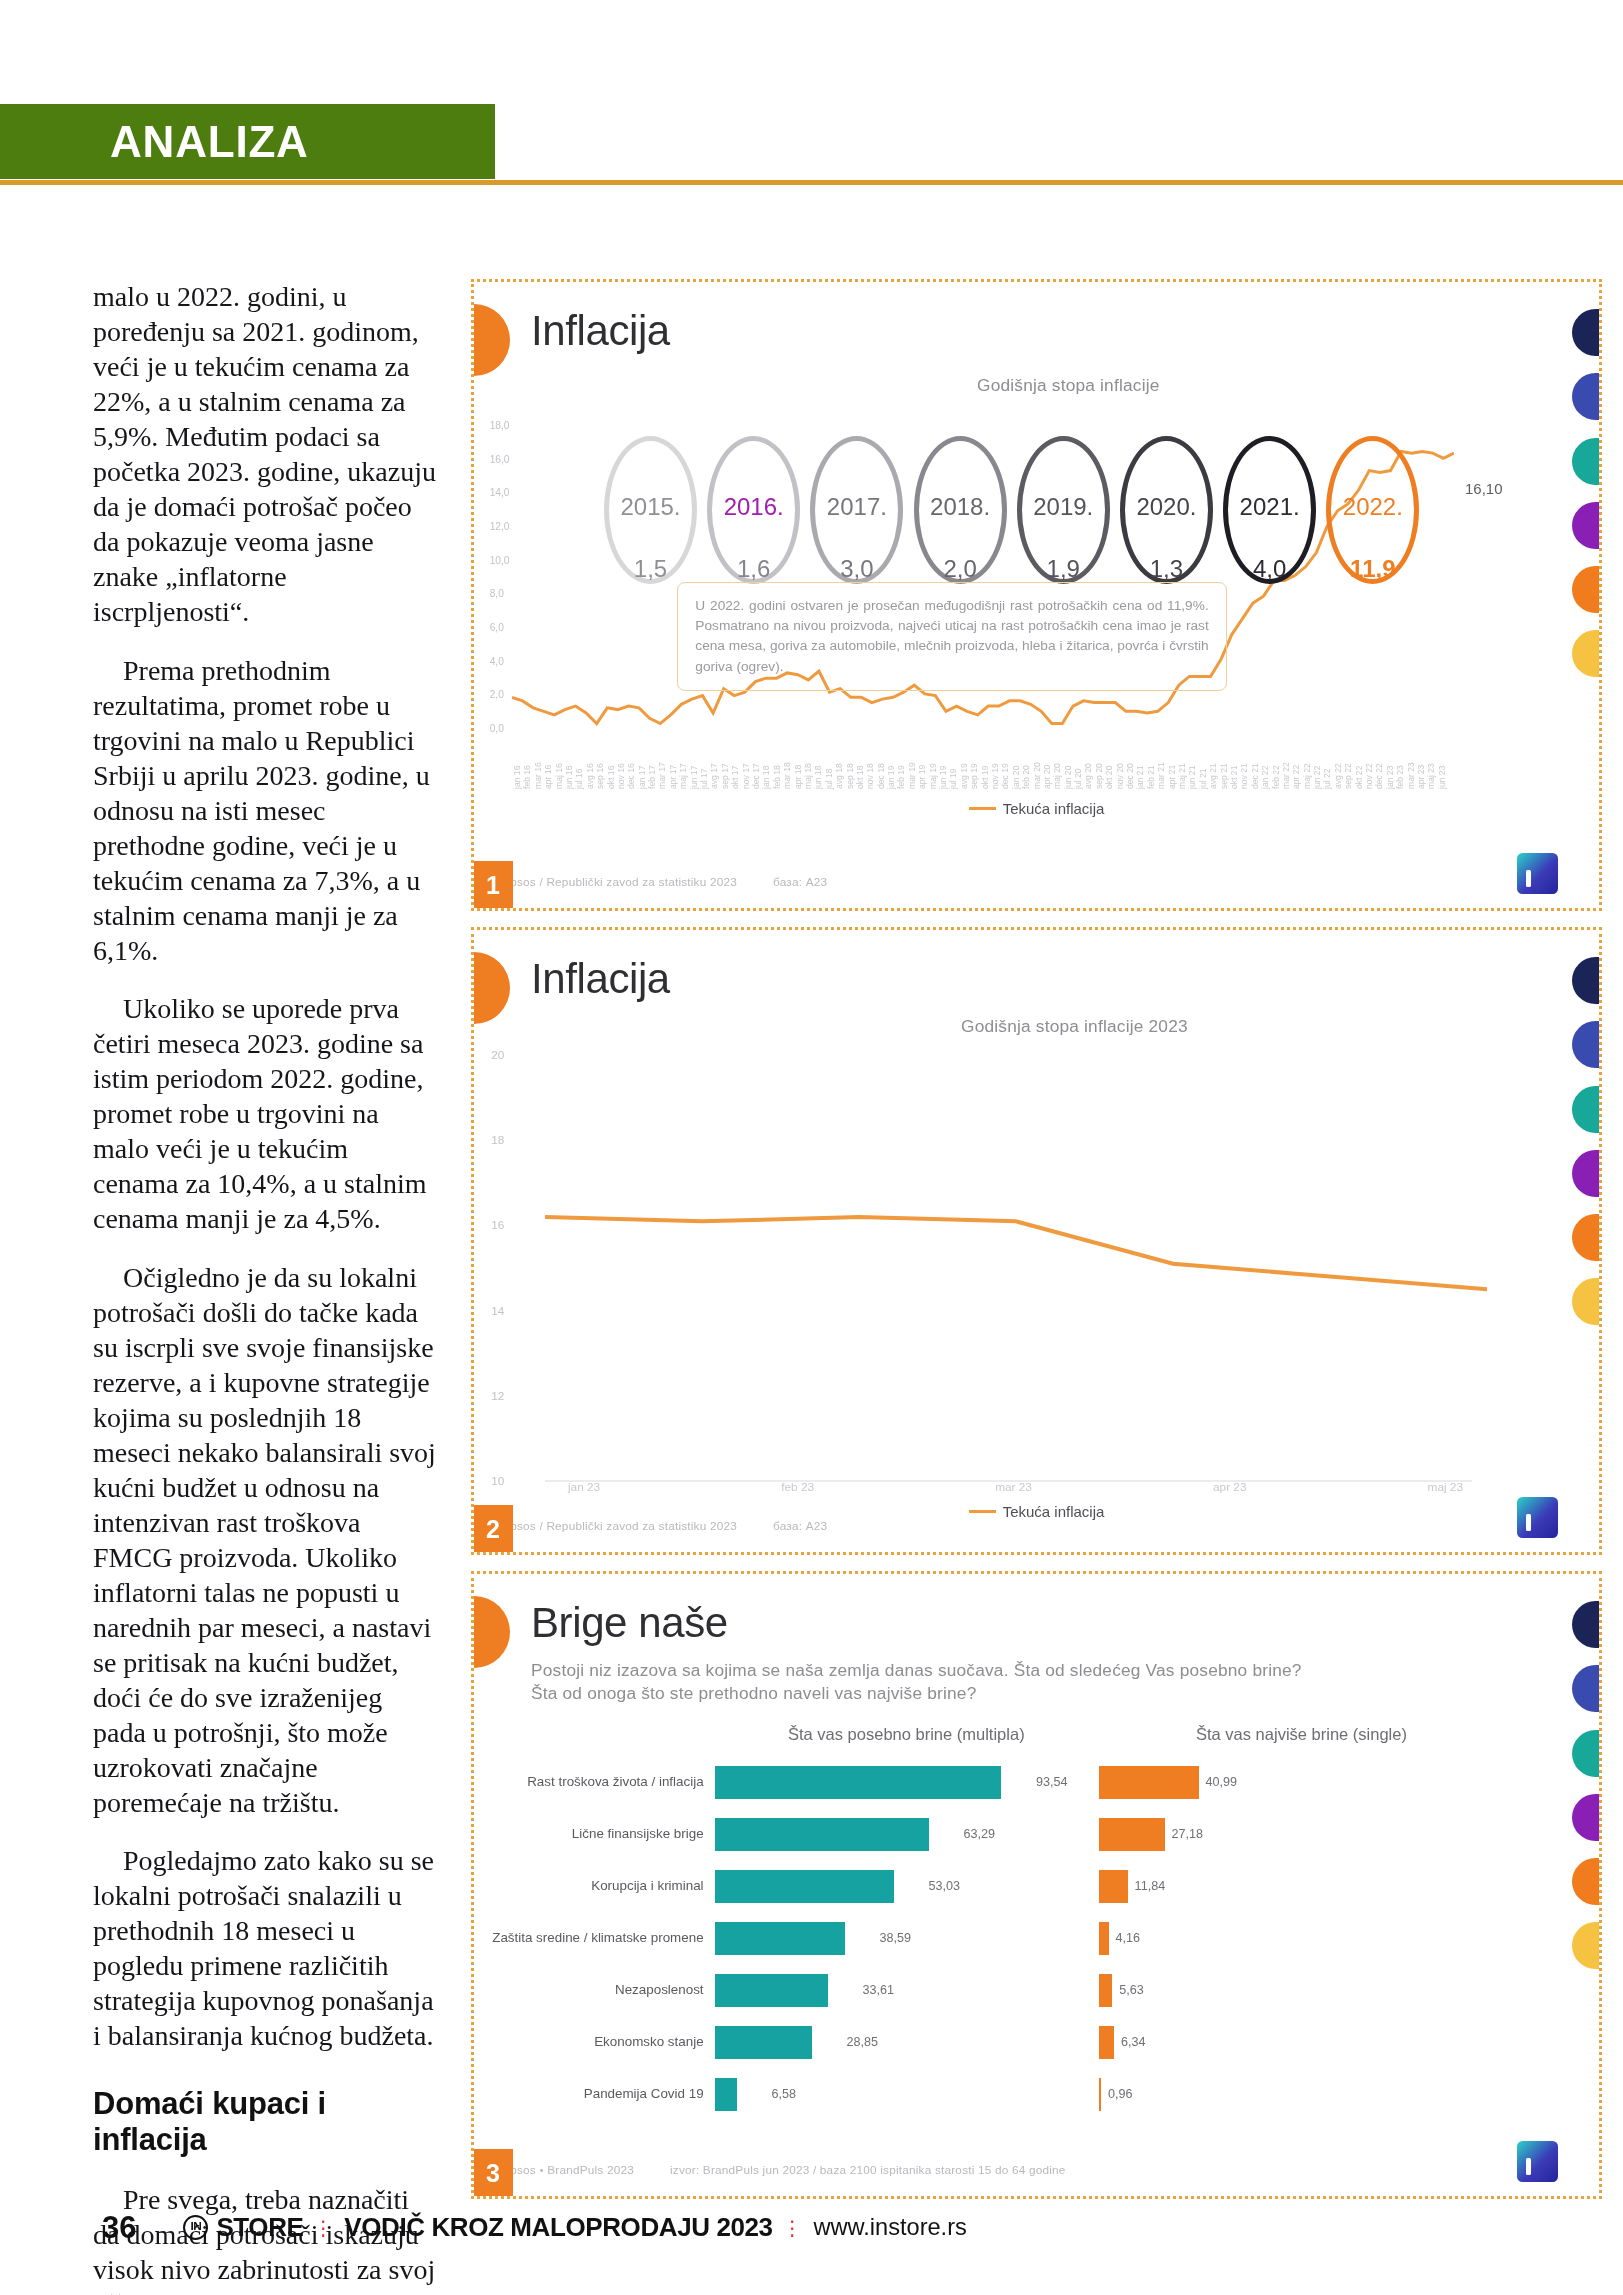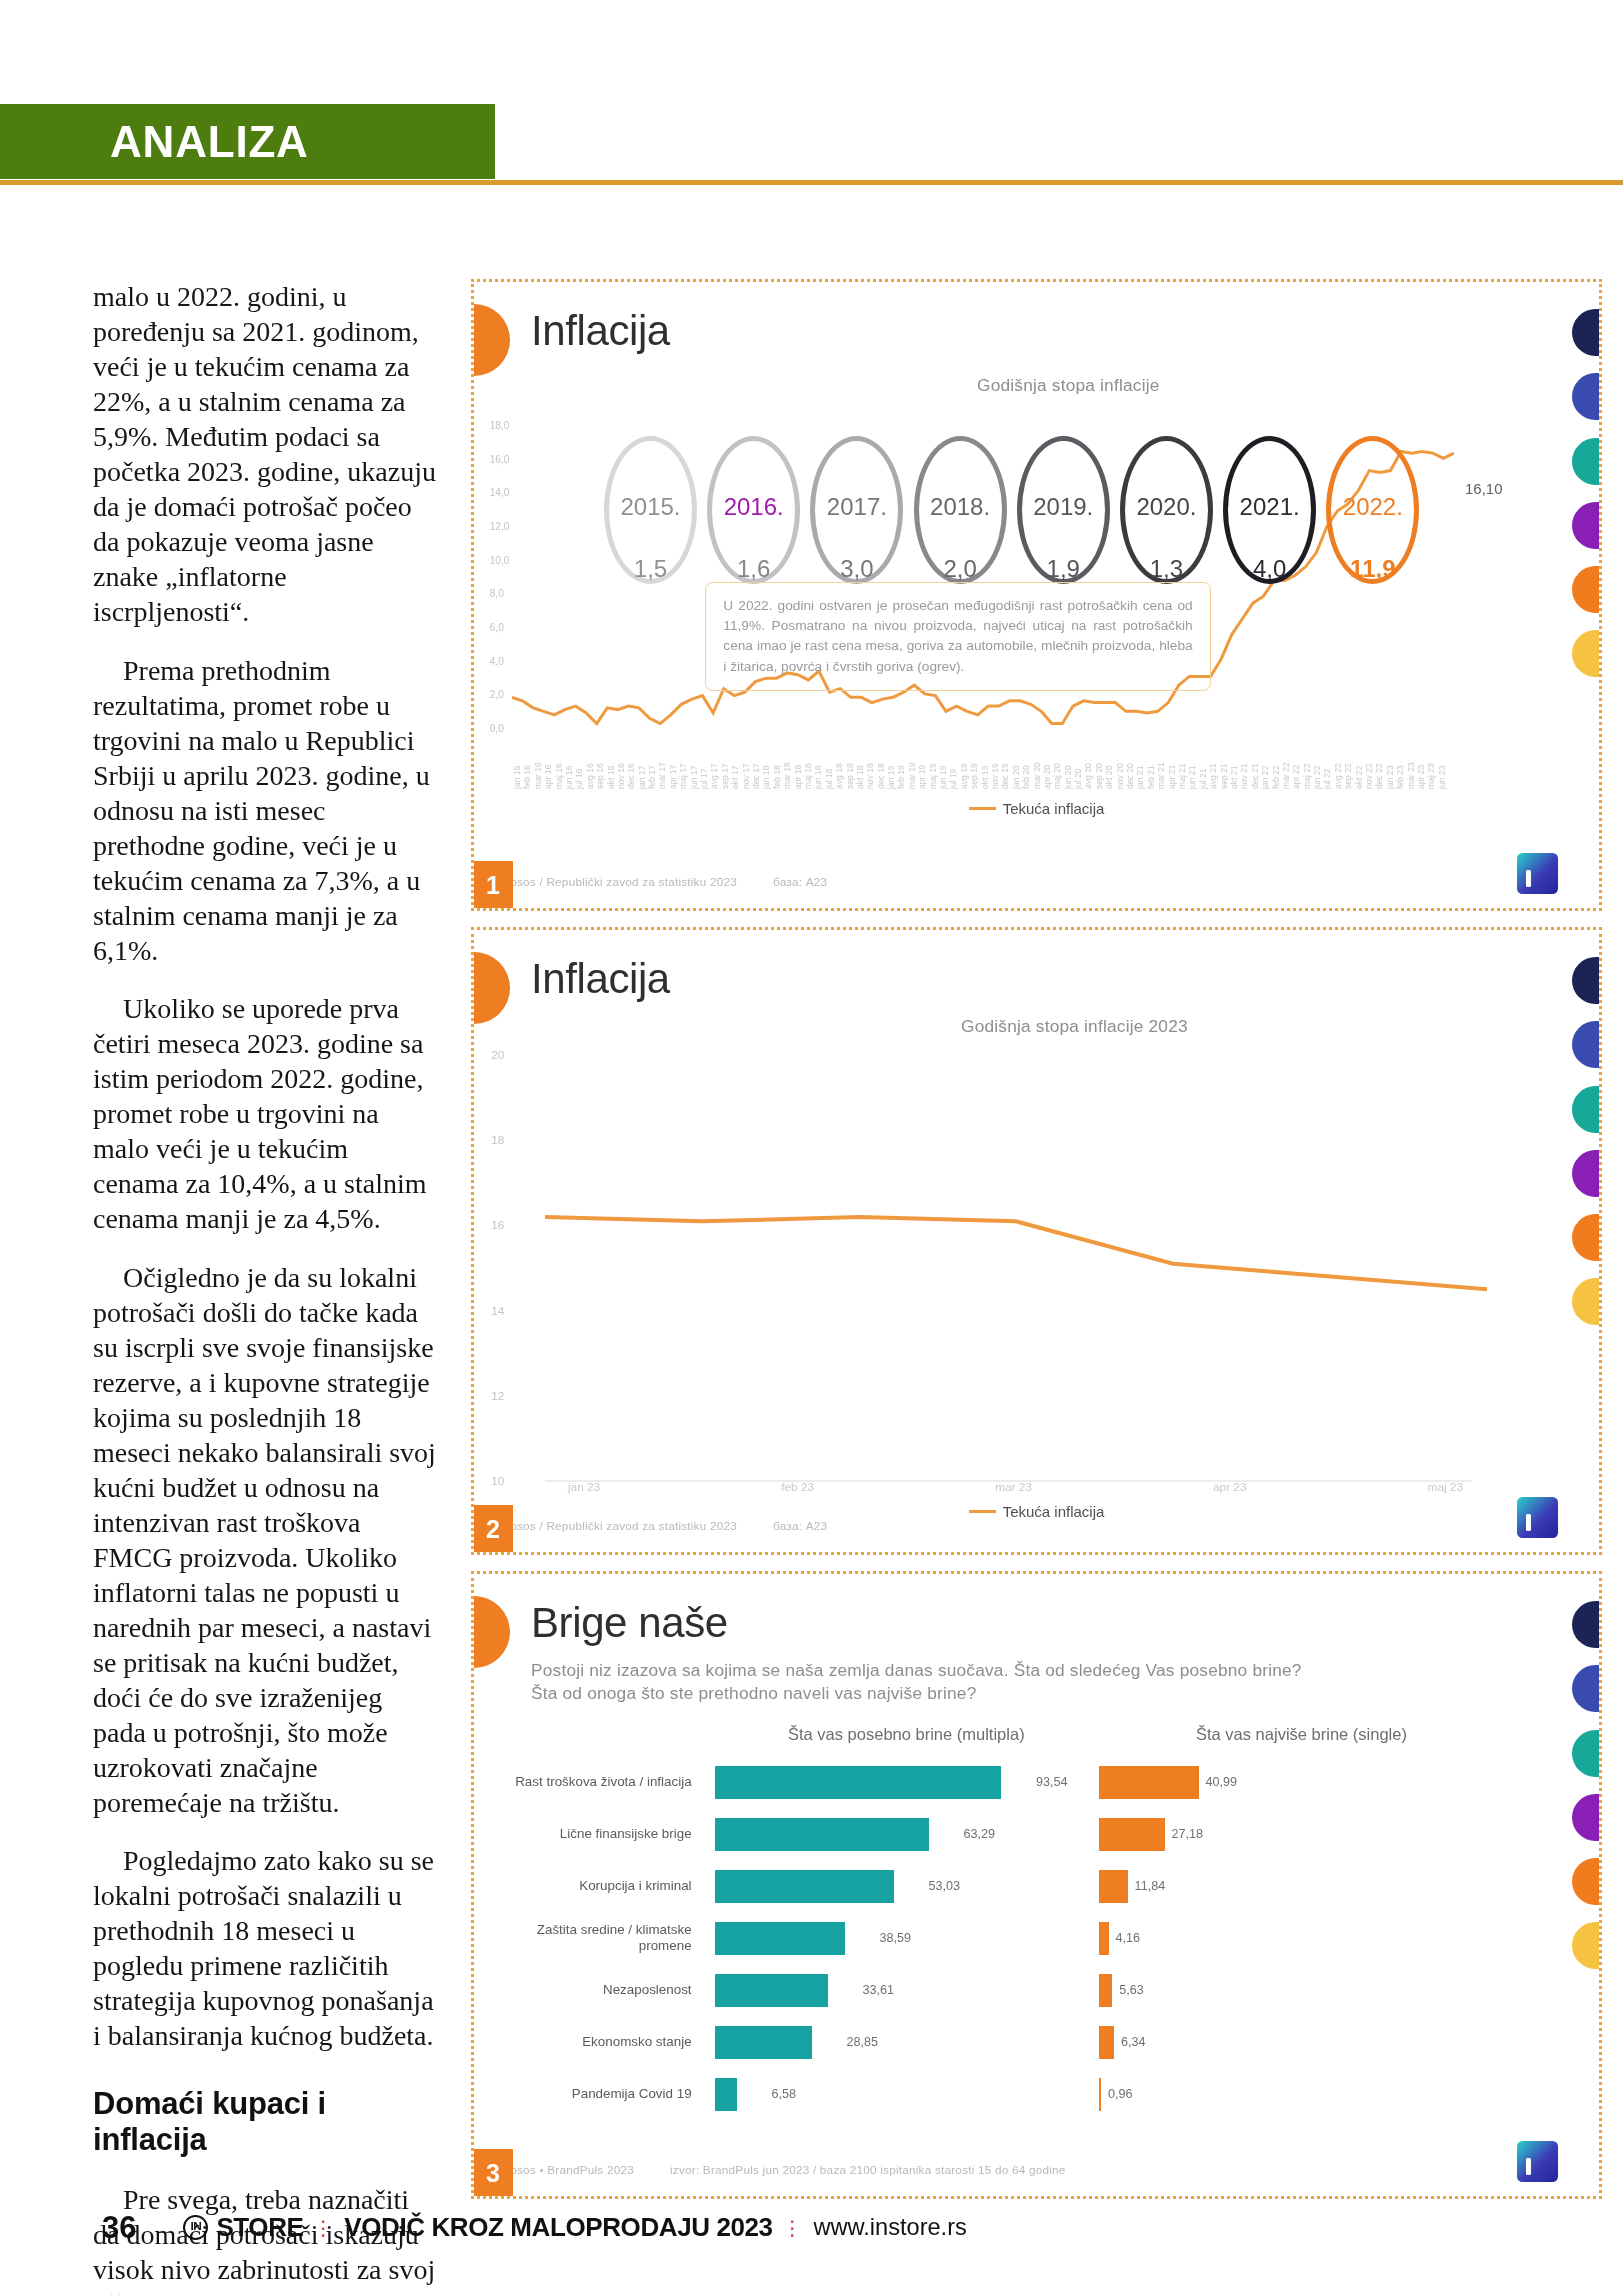--- a/index.html
+++ b/index.html
@@ -121,23 +121,23 @@
     position:absolute;left:0;right:0;top:119px;text-align:center;
     font-family:"Liberation Sans",sans-serif;font-size:24px;
   }
 
   .last-val{
     position:absolute;left:991px;top:198px;
     font-family:"Liberation Sans",sans-serif;font-size:15px;color:#5d5d62;
   }
 
   .callout{
-    position:absolute;left:203px;top:300px;width:506px;
+    position:absolute;left:203px;top:300px;width:550px;
     border:1.6px solid #f0cf9a;border-radius:7.9px;
-    padding:12.6px 17.3px;box-sizing:border-box;margin-left:28px;
+    padding:12.6px 17.3px;box-sizing:border-box;
   }
   .callout p{
     margin:0;font-family:"Liberation Sans",sans-serif;
     font-size:13.7px;line-height:20.4px;color:#9a9aa0;text-align:justify;
   }
 
   .axis-y{
     position:absolute;left:15.7px;top:138px;height:314px;
     display:flex;flex-direction:column;justify-content:space-between;
   }
@@ -174,21 +174,21 @@
   
   .colhead{
     position:absolute;font-family:"Liberation Sans",sans-serif;
     font-size:16.5px;color:#6d6d73;
   }
   .bars-wrap{position:absolute;left:12.6px;top:182px;width:1103px;height:393px;}
   .bar-row{
     position:relative;height:52px;display:flex;align-items:center;
   }
   .bar-label{
-    width:228px;text-align:right;padding-right:23px;
+    width:228px;text-align:right;padding-right:11px;
     font-family:"Liberation Sans",sans-serif;font-size:13.4px;color:#5a5a60;
     box-sizing:border-box;line-height:15.7px;
   }
   .bar-zoneA{width:353px;display:flex;align-items:center;gap:28px;}
   .bar-zoneB{width:338px;display:flex;align-items:center;padding-left:31px;box-sizing:border-box;}
   .bar{height:33px;}
   .bar.teal{background:#17a2a2;}
   .bar.orange{background:#ef7d22;}
   .bar-val{
     font-family:"Liberation Sans",sans-serif;font-size:12.6px;color:#6f6f75;

